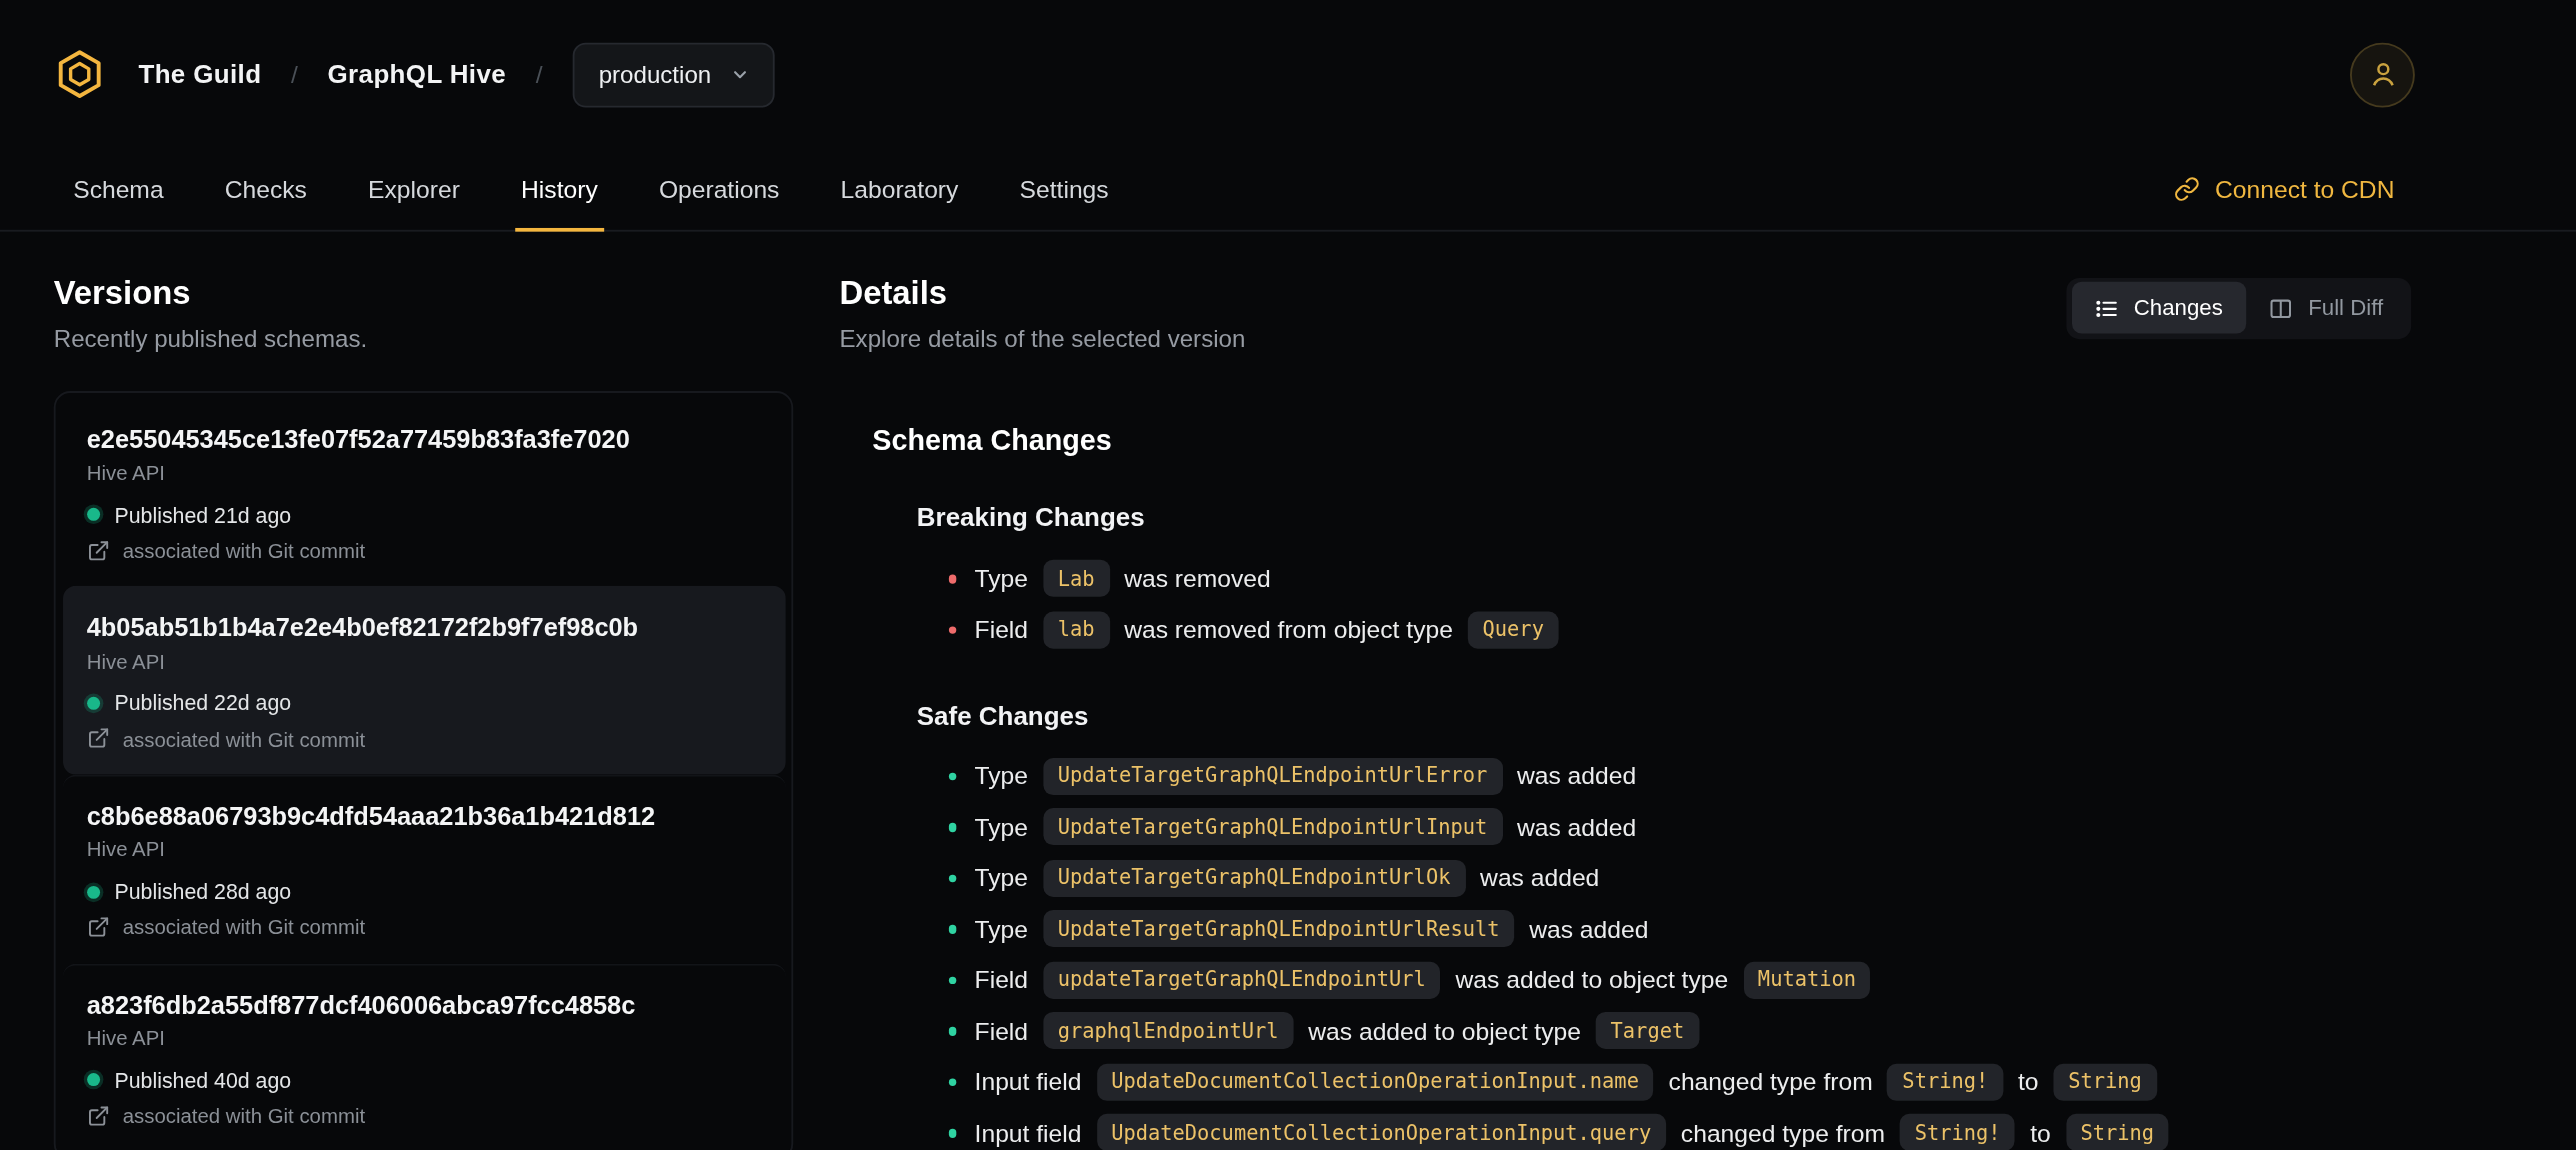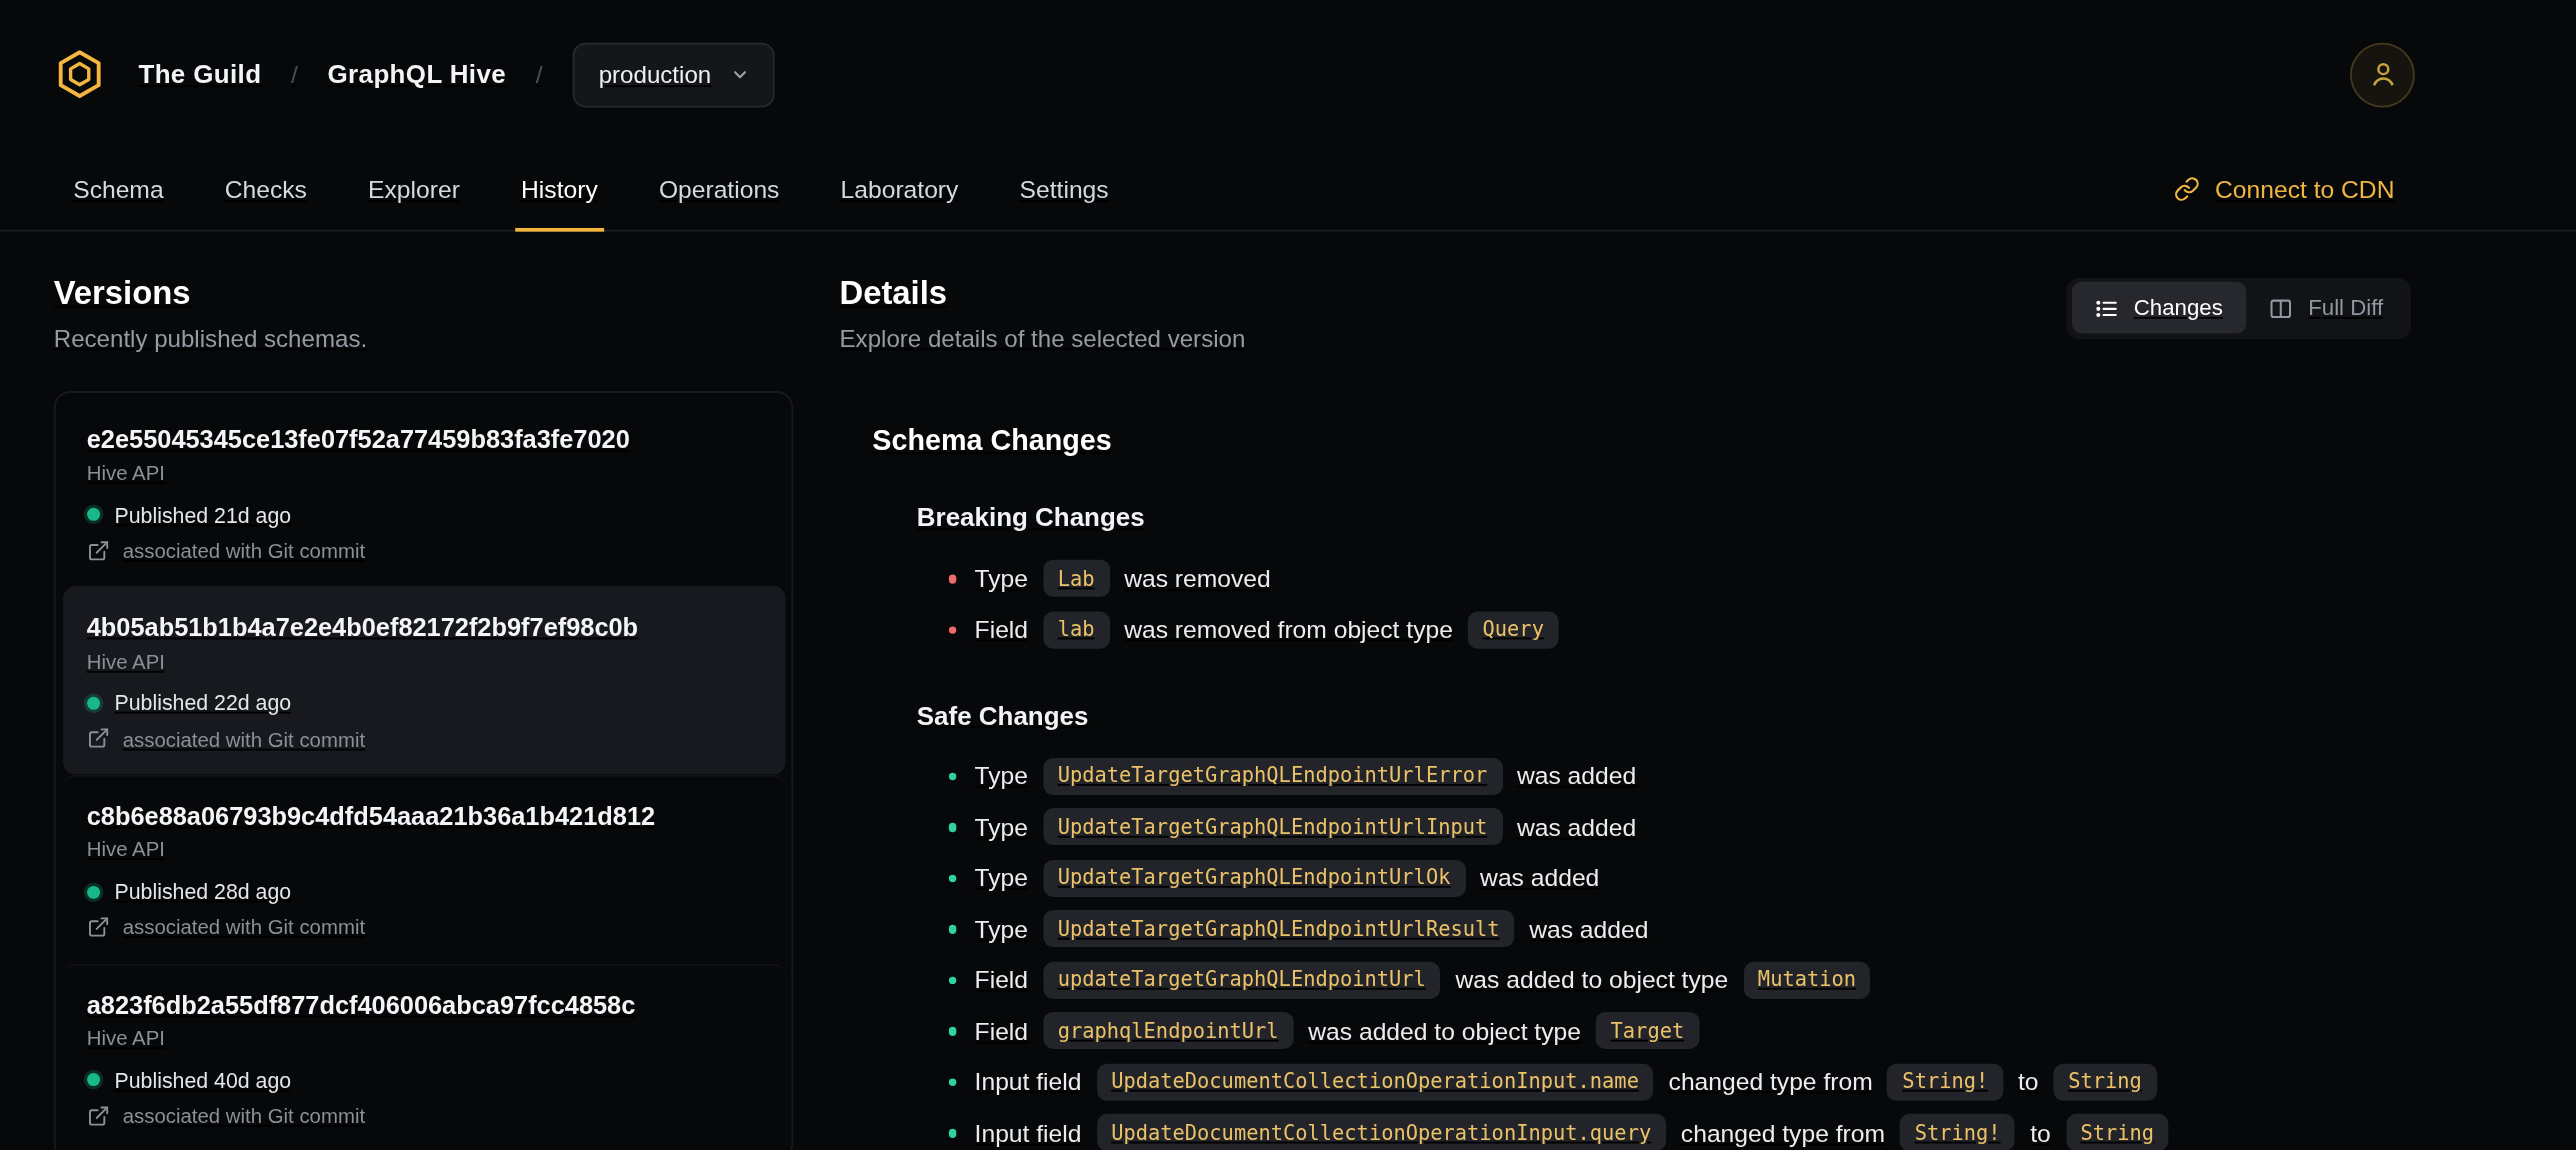--- a/index.html
+++ b/index.html
@@ -1,16 +1,16 @@
 <!DOCTYPE html>
 <html style="font-size:14px"><head>
 <meta charset="utf-8">
 <style>
   html,body{margin:0;padding:0;background:#050607;}
-  .outer{width:2576px;height:1151px;overflow:hidden;text-decoration:underline;}
+  .outer{width:2576px;height:1151px;overflow:hidden;}
   .stage{
     width:1390px;height:621px;
     transform:scale(1.8533);transform-origin:0 0;
     background:#07080a;color:#fff;
     font-family:"Liberation Sans",sans-serif;
     overflow:hidden;position:relative;
   }
   button{font-family:inherit;cursor:default;}
 
   

